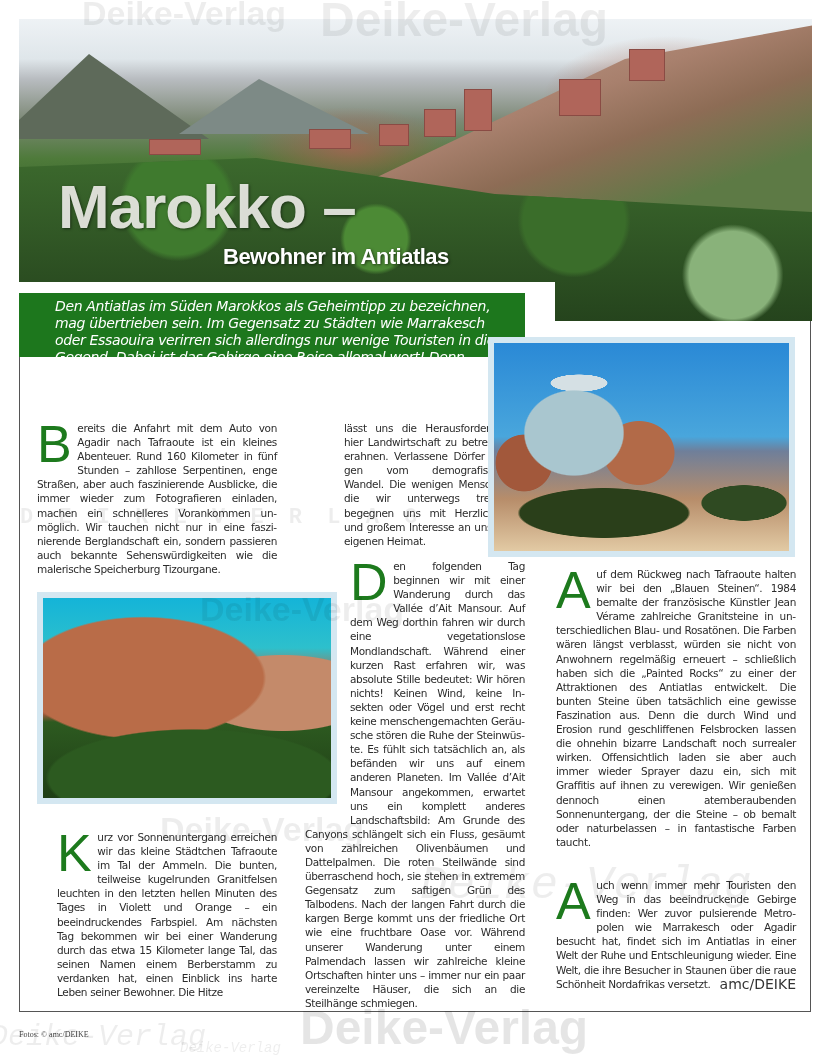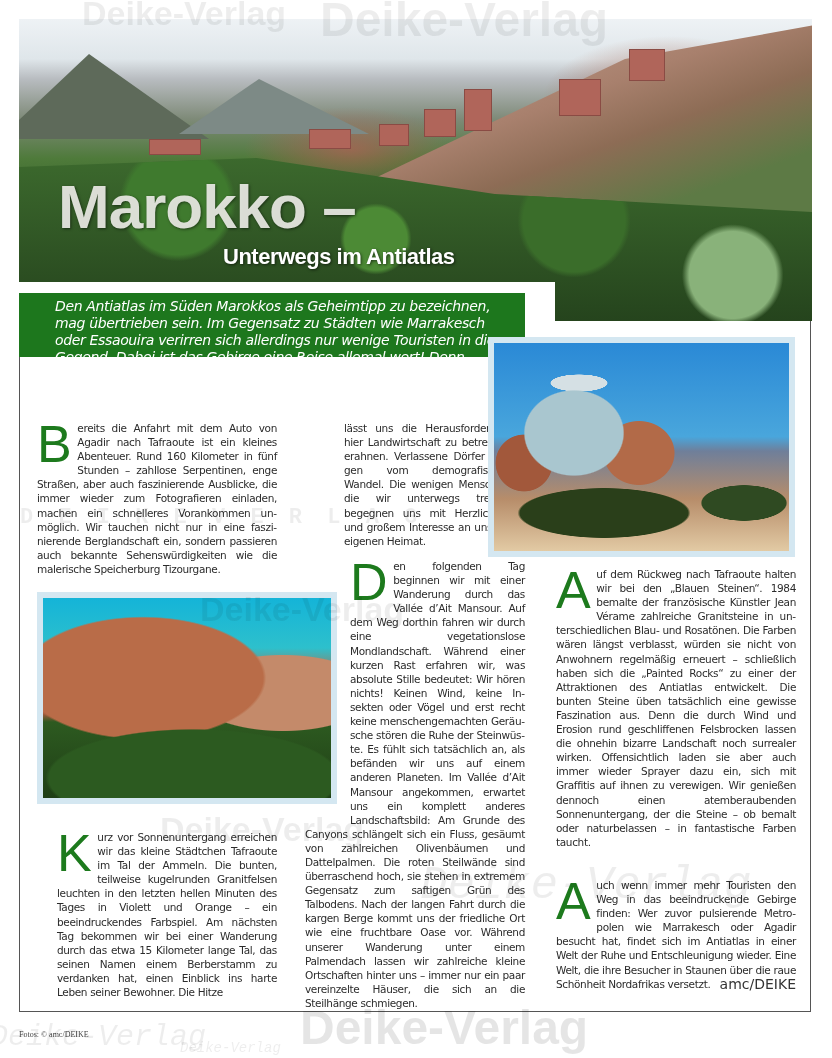--- a/index.html
+++ b/index.html
@@ -141,21 +141,21 @@
   <div class="village" style="left:405px;top:90px;width:30px;height:26px;"></div>
   <div class="village" style="left:445px;top:70px;width:26px;height:40px;"></div>
   <div class="village" style="left:540px;top:60px;width:40px;height:35px;"></div>
   <div class="village" style="left:610px;top:30px;width:34px;height:30px;"></div>
   <div class="village" style="left:360px;top:105px;width:28px;height:20px;"></div>
   <div class="village" style="left:130px;top:120px;width:50px;height:14px;"></div>
   <div class="village" style="left:290px;top:110px;width:40px;height:18px;"></div>
   <div class="forest"></div>
 </div>
 <h1 class="hero-title">Marokko –</h1>
-<h2 class="hero-subtitle">Unterwegs im Antiatlas</h2>
+<h2 class="hero-subtitle">Bewohner im Antiatlas</h2>
 
 <div class="white-notch"></div>
 <div class="lead-box">Den Antiatlas im Süden Marokkos als Geheimtipp zu bezeichnen, mag übertrieben sein. Im Gegensatz zu Städten wie Marrakesch oder Essaouira verirren sich allerdings nur wenige Touristen in diese Gegend. Dabei ist das Gebirge eine Reise allemal wert! Denn eindrucksvolle Farb- und Lichtspiele machen den Aufenthalt zu einem unvergesslichen Erlebnis.</div>
 
 <div class="photo photo-rocks">
   <div class="img" aria-label="painted-blue-rocks-photo"></div>
 </div>
 <div class="photo photo-valley">
   <div class="img" aria-label="red-canyon-palm-oasis-photo"></div>
 </div>

